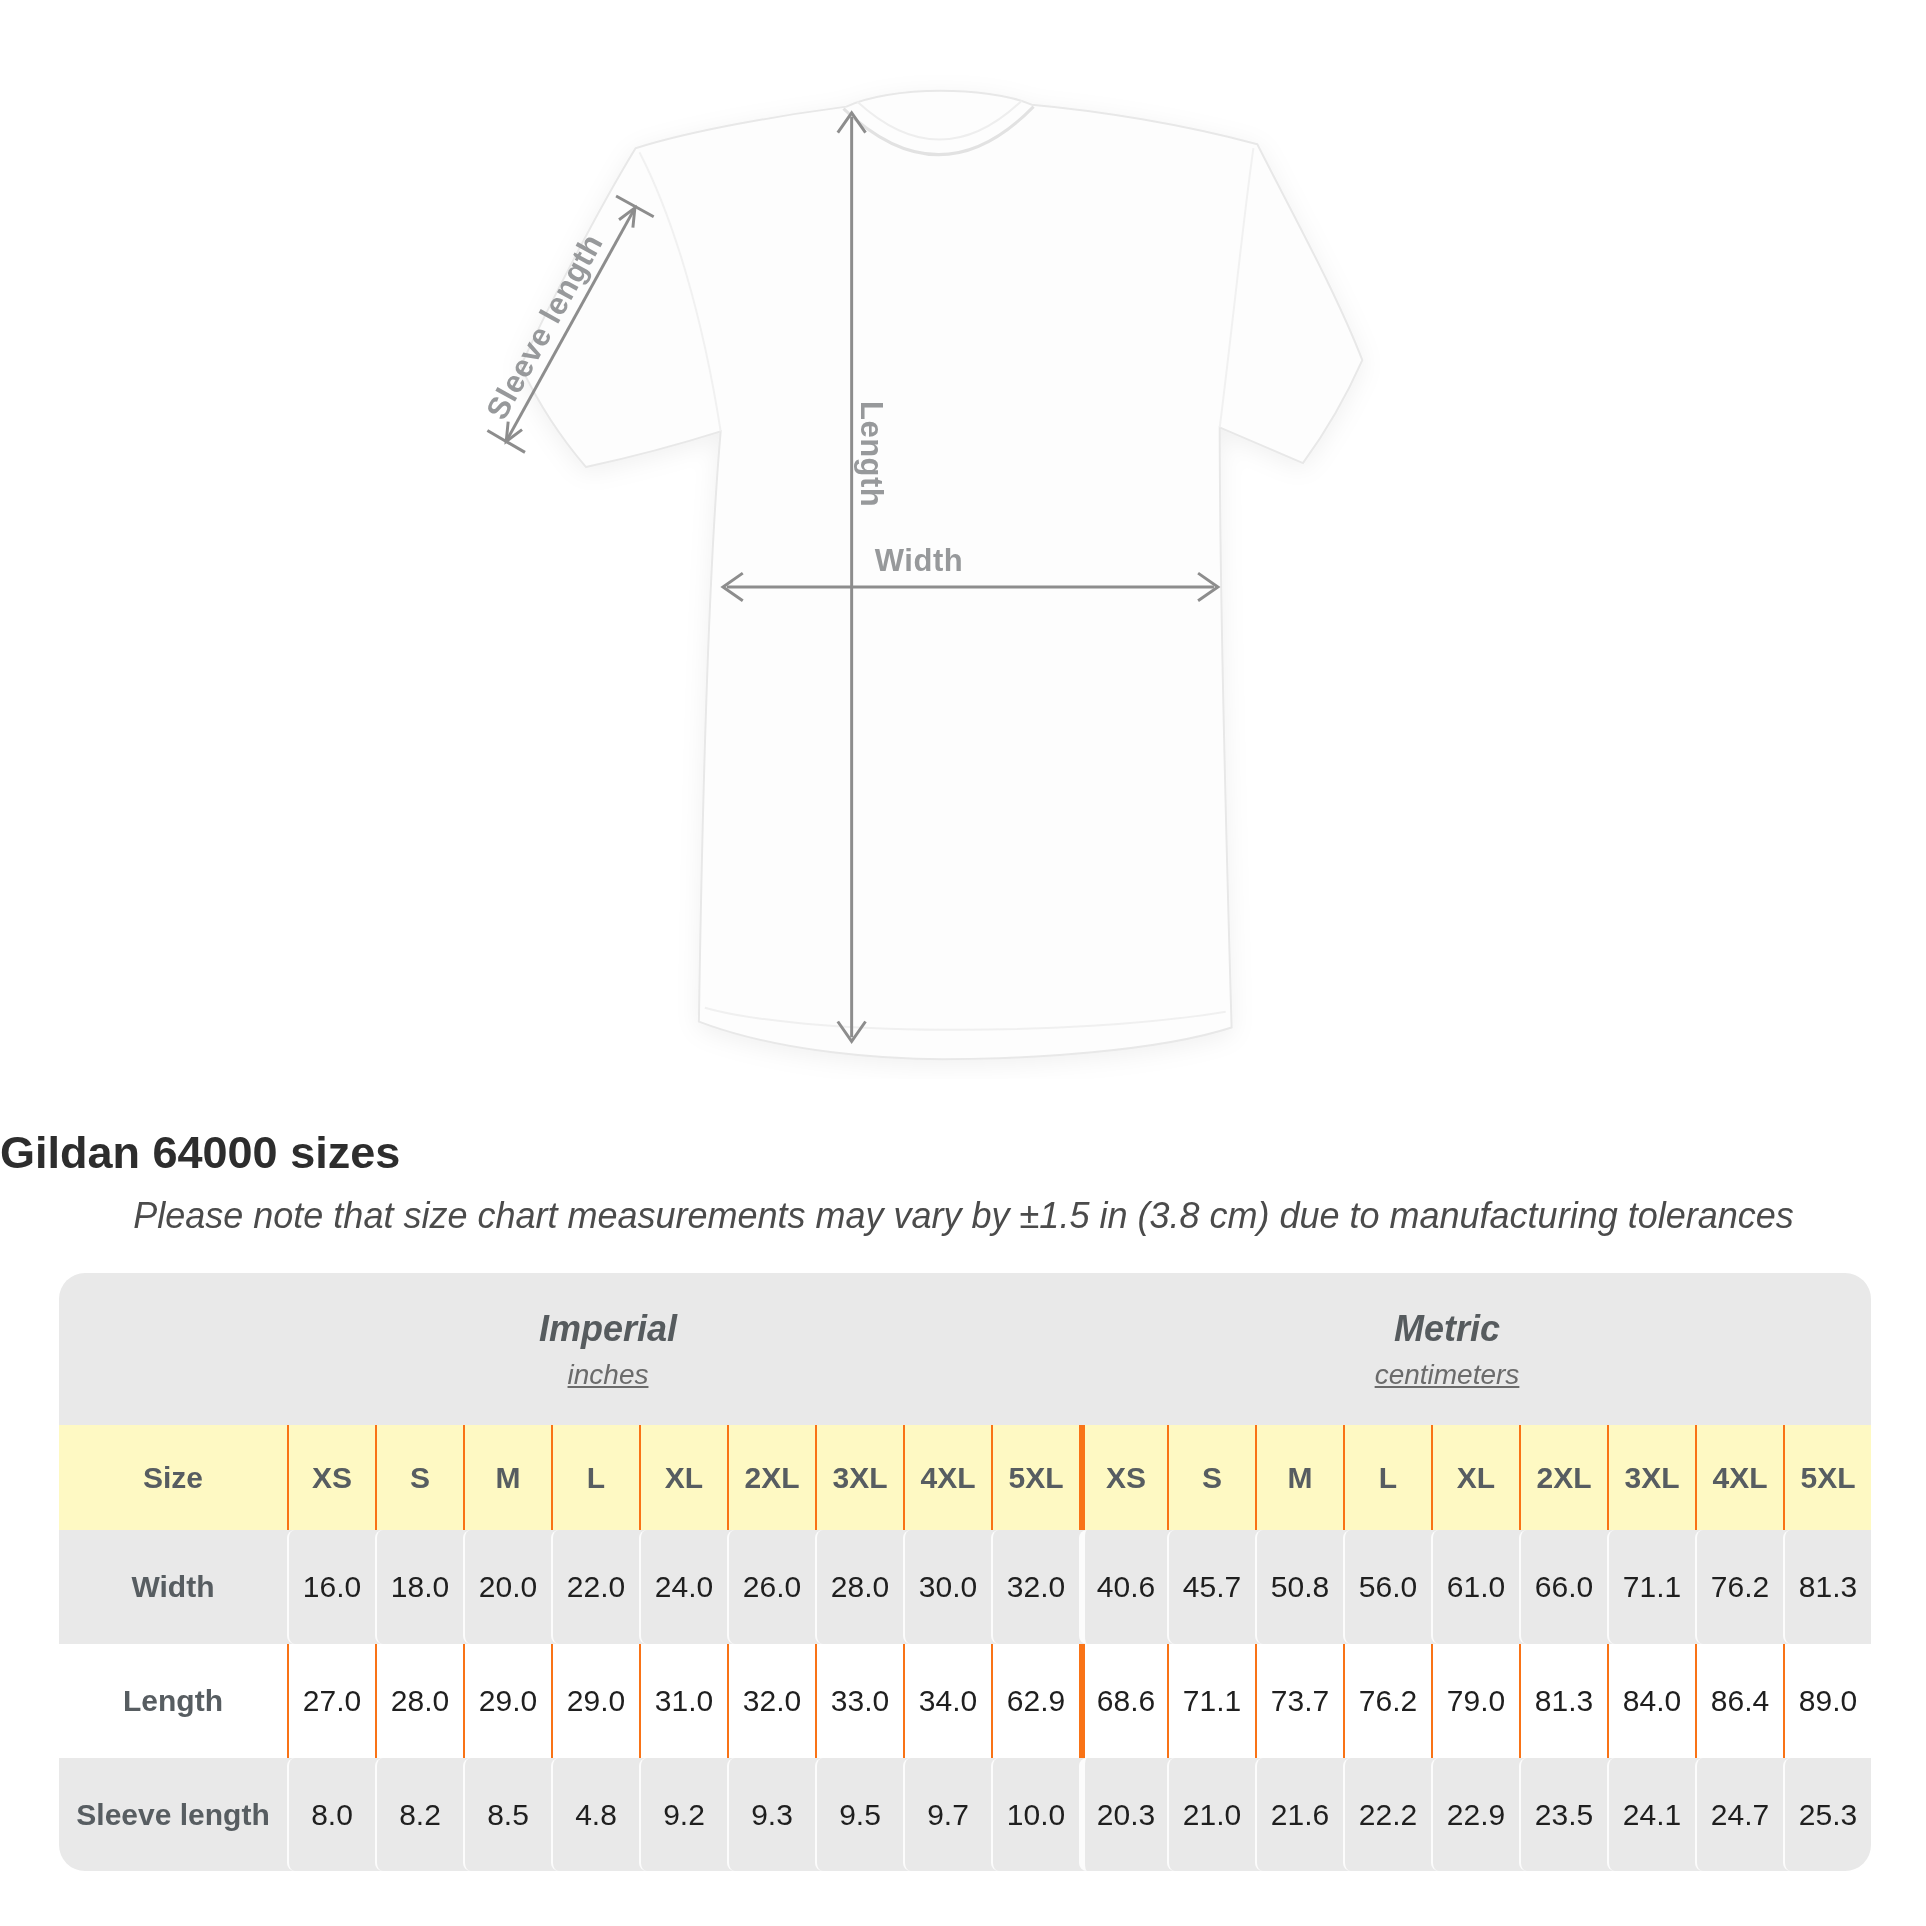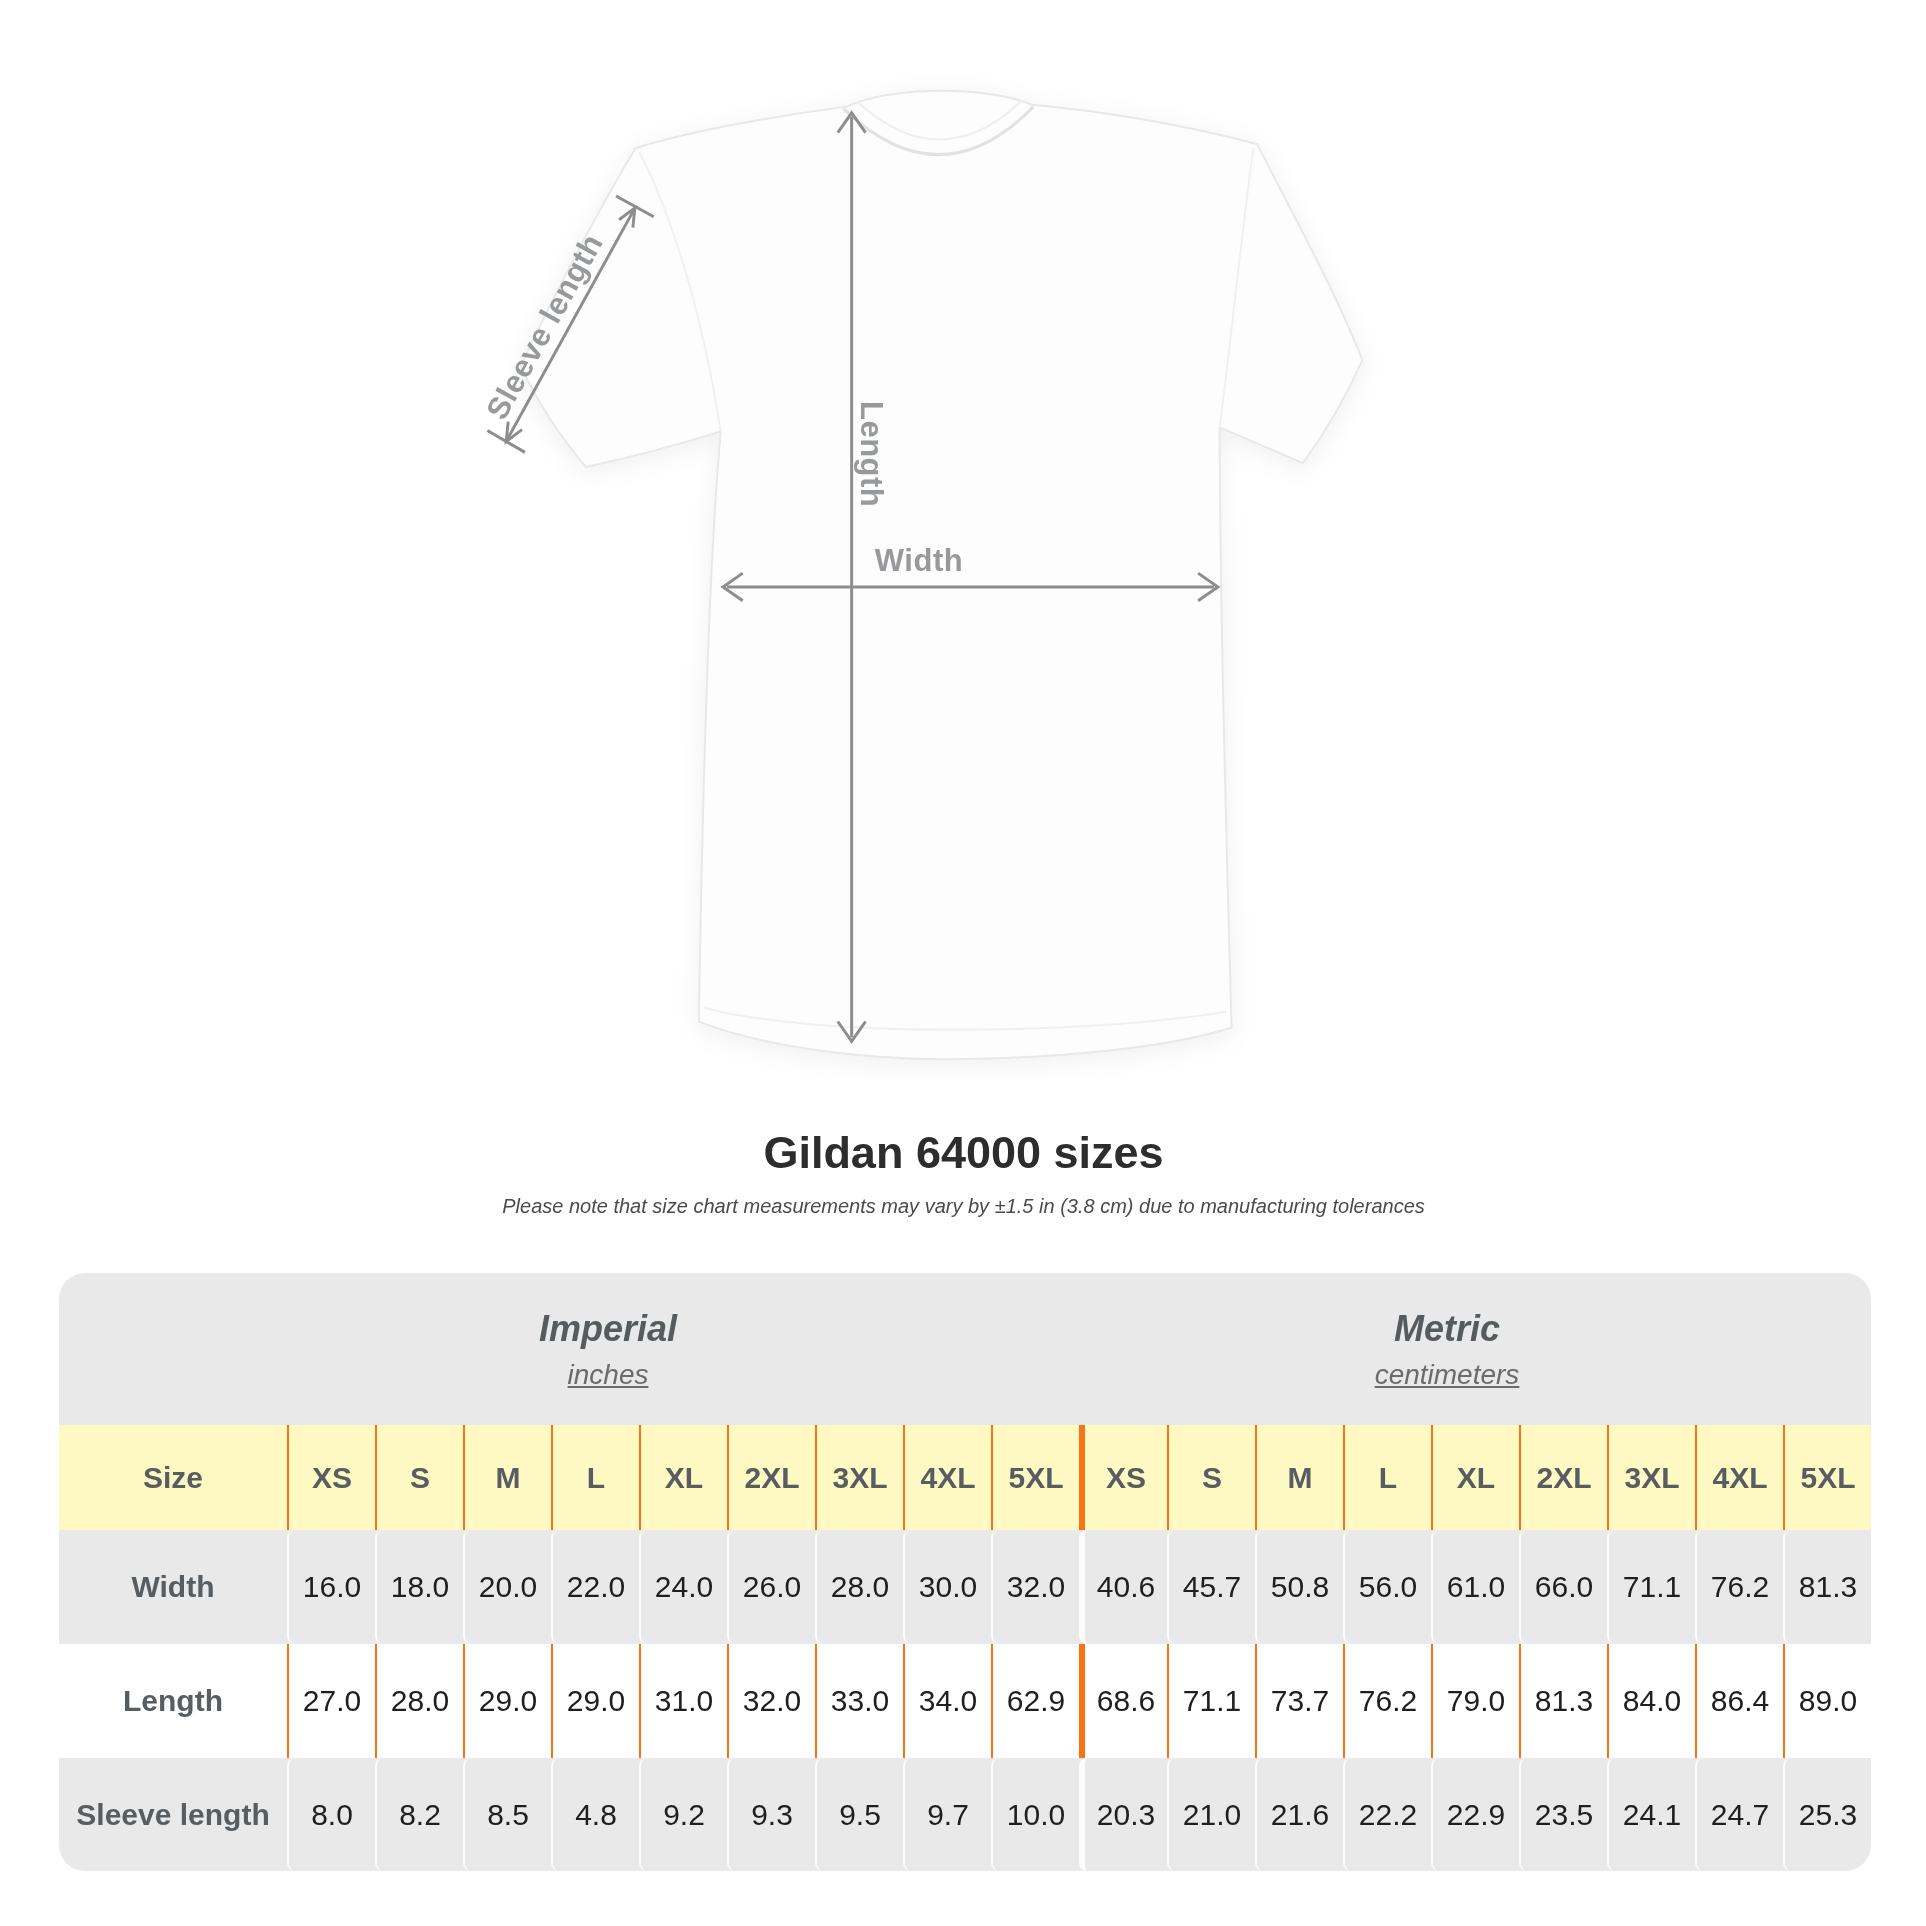--- a/index.html
+++ b/index.html
@@ -12,26 +12,26 @@
   .ann-svg{position:absolute;left:0;top:0;pointer-events:none;}
   .ann-label{
     position:absolute;font-weight:700;font-size:31px;color:#97999b;
     white-space:nowrap;letter-spacing:0.5px;
   }
   .ann-label.width-lbl{left:840px;top:543px;width:158px;text-align:center;}
   .ann-label.length-lbl{left:889px;top:401px;transform-origin:0 0;transform:rotate(90deg);}
   .ann-label.sleeve-lbl{left:545px;top:327px;transform:translate(-50%,-50%) rotate(-61deg);}
   
   .page-title{
-    position:absolute;left:0;top:1127px;width:100%;text-align:center;
+    position:absolute;left:0;top:1127px;width:100%;text-align:left;
     font-size:45px;font-weight:700;color:#2d2d2d;
   }
   .page-subtitle{
     position:absolute;left:0;top:1195px;width:100%;text-align:center;
-    font-size:20px;font-style:italic;color:#4b4b4b;
+    font-size:36px;font-style:italic;color:#4b4b4b;
   }
   
   .size-table{
     position:absolute;left:59px;top:1273px;width:1812px;
     border-radius:26px;overflow:hidden;
   }
   .trow{display:grid;grid-template-columns:228px repeat(18,1fr);}
   .trow.band{grid-template-columns:1020px 792px;height:152px;background:#e9e9e9;}
   .trow.r-size{height:105px;background:#fef9c3;}
   .trow.r-width{height:114px;background:#e9e9e9;}

